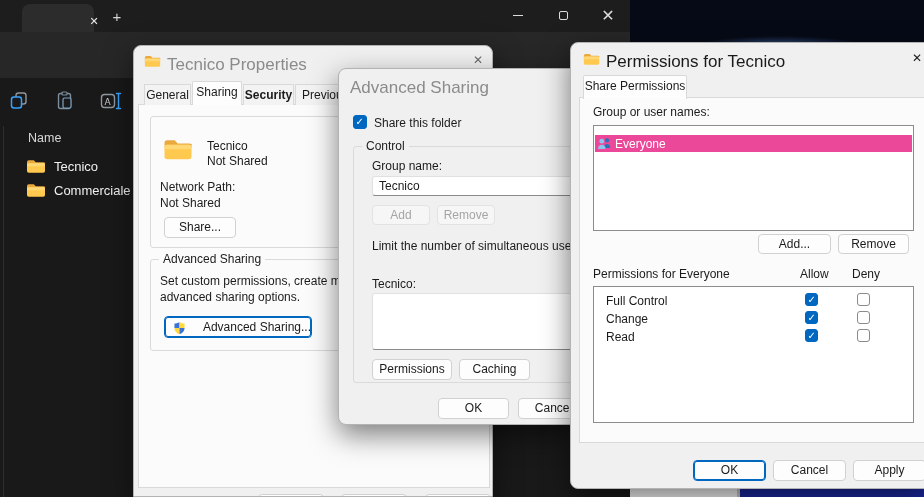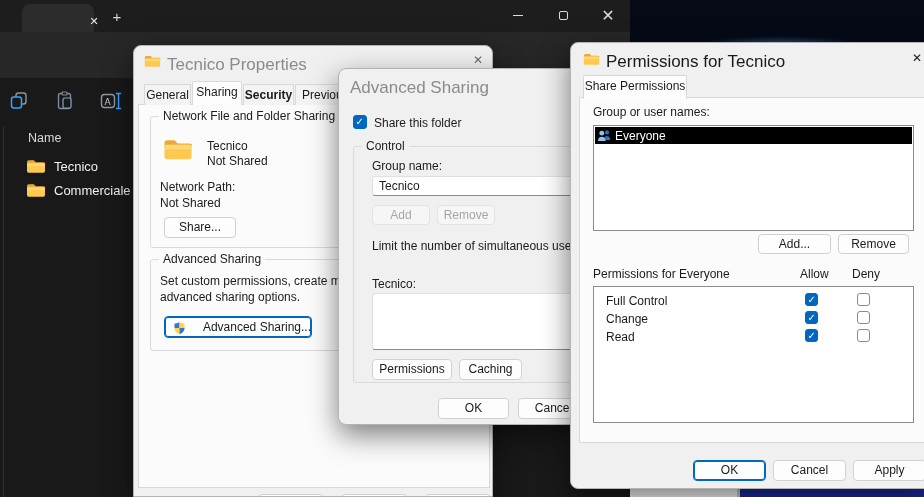--- a/index.html
+++ b/index.html
@@ -70,21 +70,21 @@
   .listbox { position:absolute; background:#fff; border:1px solid #8c8c8c; overflow:hidden; }
   .lbl { position:absolute; font-size:12px; color:#1b1b1b; white-space:nowrap; }
 
   
   .dlg-props { left:133px; top:45px; width:360px; height:452px; border-radius:8px 8px 0 0; z-index:10; }
   
   .dlg-adv { left:338px; top:68px; width:237px; height:357px; border-radius:8px 0 0 8px; z-index:20; }
   
   .dlg-perm { left:570px; top:42px; width:360px; height:447px; border-radius:8px 0 0 8px; z-index:30; }
   .perm-row-name { position:absolute; left:12px; font-size:12px; color:#1b1b1b; }
-  .sel-row { position:absolute; left:1px; top:1px; right:1px; height:17px; background:#000000; color:#fff; font-size:12px; }
+  .sel-row { position:absolute; left:1px; top:9px; right:1px; height:17px; background:#ec4899; color:#fff; font-size:12px; }
   .sel-row .who { position:absolute; left:20px; top:2px; }
 </style>
 </head>
 <body>
 
 <div id="stage">
 
   <div class="abs backdrop-right"></div>
   <div class="abs backdrop-glow"></div>
   <div class="abs strip-white"></div>
@@ -181,21 +181,20 @@
     <div class="dlg-title title-inactive" style="left:33px; top:9px;">Tecnico Properties</div>
     <div class="dlg-close" style="left:336px; top:6px; color:#6b6b6b;">✕</div>
 
     <div class="tabpage" style="left:4px; top:58px; width:352px; height:384px;"></div>
     <div class="tab" style="left:10px; top:38px; width:47px;">General</div>
     <div class="tab active" style="left:58px; top:38px; width:50px;">Sharing</div>
     <div class="tab" style="left:109px; top:38px; width:51px;font-weight:bold;">Security</div>
     <div class="tab" style="left:161px; top:38px; width:110px;">Previous Versions</div>
 
     <div class="groupbox" style="left:16px; top:70px; width:330px; height:132px;">
-      <span class="gb-label">Network File and Folder Sharing</span>
       <span class="abs" style="left:12px; top:20px;">
         <svg width="30" height="24" viewBox="0 0 20 16">
           <path d="M1 4 Q1 2.2 2.8 2.2 h5 l2 2.1 h7.4 Q20 4.3 19 5.8 v1 H1 Z" fill="#eba93c"></path>
           <rect x="1" y="5.2" width="18" height="9.6" rx="1.8" fill="#ffc94f"></rect>
           <rect x="1" y="5.2" width="18" height="3" rx="1.5" fill="#ffd875"></rect>
         </svg>
       </span>
       <span class="lbl" style="left:56px; top:22px;">Tecnico</span>
       <span class="lbl" style="left:56px; top:37px;">Not Shared</span>
       <span class="lbl" style="left:9px; top:63px;">Network Path:</span>
@@ -241,21 +240,21 @@
     <div class="groupbox" style="left:14px; top:77px; width:250px; height:237px;">
       <span class="gb-label" style="background:#f0f0f0;">Control</span>
       <span class="lbl" style="left:18px; top:12px;">Group name:</span>
       <input class="field" style="left: 18px; top: 29px; width: 202px; height: 20px;" value="Tecnico">
       <div class="btn disabled" style="left:18px; top:58px; width:58px; height:20px;">Add</div>
       <div class="btn disabled" style="left:83px; top:58px; width:58px; height:20px;">Remove</div>
       <span class="lbl" style="left:18px; top:92px;">Limit the number of simultaneous users to:</span>
       <span class="lbl" style="left:18px; top:130px;">Tecnico:</span>
       <textarea class="field" style="left: 18px; top: 146px; width: 202px; height: 57px; resize: none;"></textarea>
       <div class="btn" style="left:18px; top:212px; width:80px; height:21px;">Permissions</div>
-      <div class="btn" style="left:105px; top:212px; width:63px; height:21px;">Caching</div>
+      <div class="btn" style="left:105px; top:212px; width:71px; height:21px;">Caching</div>
     </div>
 
     <div class="btn" style="left:99px; top:329px; width:71px; height:21px;">OK</div>
     <div class="btn" style="left:179px; top:329px; width:71px; height:21px;">Cancel</div>
   </div>
 
   <div class="abs dlg dlg-perm">
     <span class="abs" style="left:12px; top:9px;">
       <svg width="17" height="14" viewBox="0 0 20 16">
         <path d="M1 4 Q1 2.2 2.8 2.2 h5 l2 2.1 h7.4 Q20 4.3 19 5.8 v1 H1 Z" fill="#eba93c"></path>

